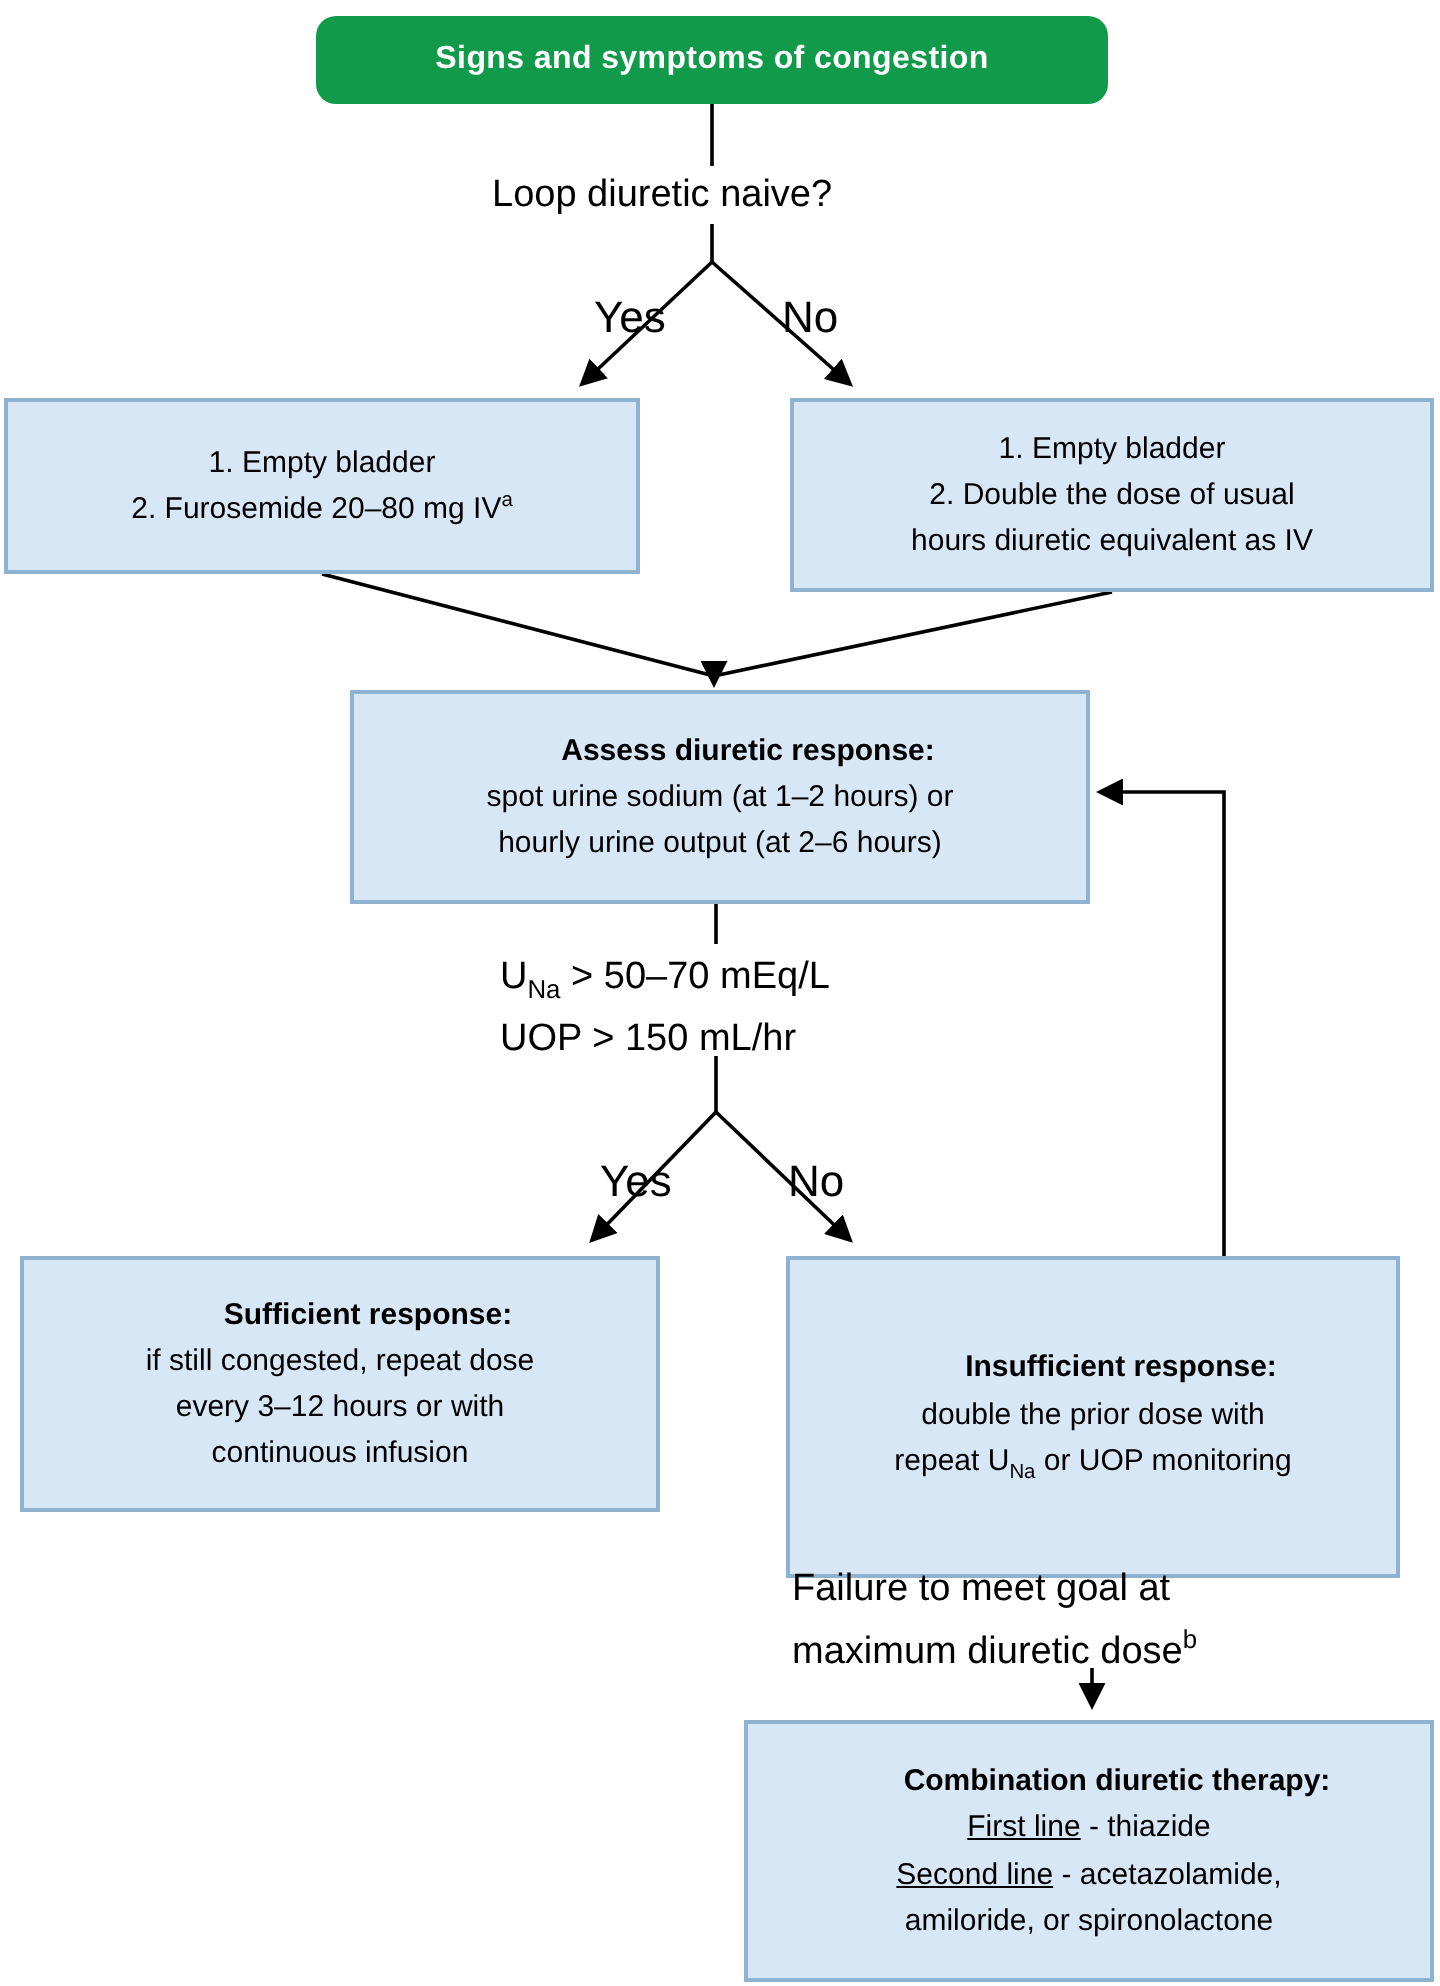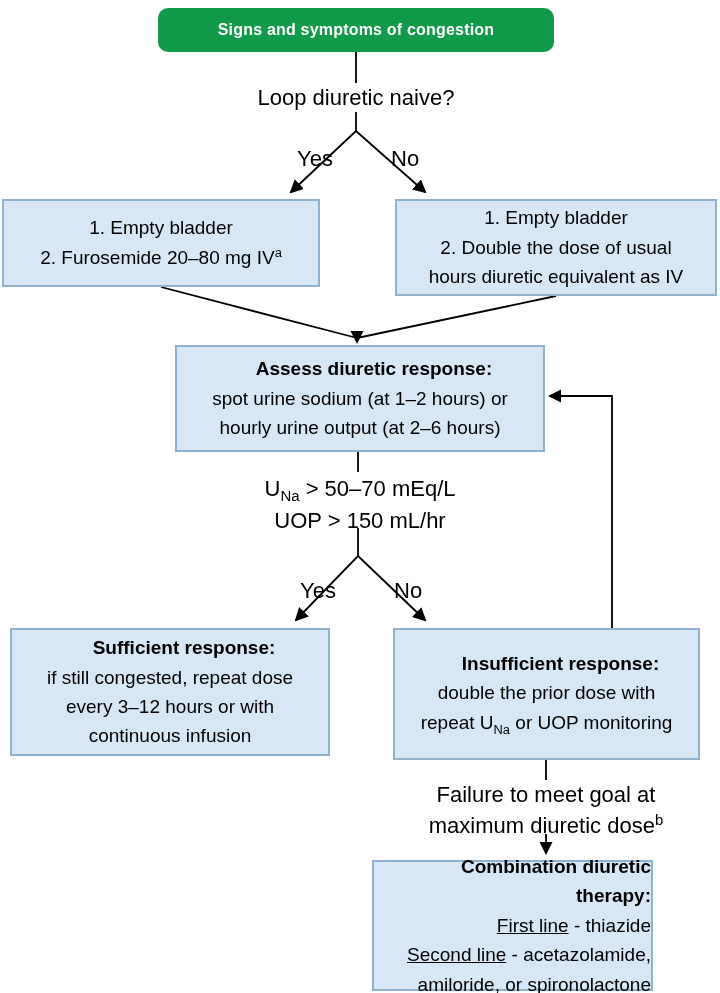--- a/index.html
+++ b/index.html
@@ -7,23 +7,23 @@
     --boxFill:#d8e7f5;
     --boxBorder:#8eb2cf;
     --line:#000000;
   }
   html,body{margin:0;padding:0;background:#ffffff;}
   body{font-family:"Liberation Sans", sans-serif;color:#000;}
   .canvas{position:relative;width:720px;height:993px;background:#fff;overflow:hidden;}
   .connectors{position:absolute;left:0;top:0;width:720px;height:993px;pointer-events:none;}
   .node{position:absolute;box-sizing:border-box;display:flex;flex-direction:column;justify-content:center;text-align:center;}
   .green-box{background:var(--green);color:#fff;border-radius:10px;font-size:16px;font-weight:bold;letter-spacing:.2px;}
-  .blue-box{background:var(--boxFill);border:2px solid var(--boxBorder);font-size:19px;line-height:1.55;}
+  .blue-box{background:var(--boxFill);border:2px solid var(--boxBorder);font-size:15px;line-height:1.55;}
   .blue-box .title{font-weight:bold;padding-left:28px;}
-  .flow-label{position:absolute;font-size:22px;text-align:center;line-height:25px;}
+  .flow-label{position:absolute;font-size:19px;text-align:left;line-height:25px;}
   .branch-label{position:absolute;font-size:22px;font-weight:normal;}
   sub{font-size:0.68em;}
   sup{font-size:0.68em;}
   .u{text-decoration:underline;}
 </style>
 </head>
 <body>
 
 <div class="canvas">
 
@@ -95,31 +95,31 @@
   <div class="branch-label" style="left:300px;top:578px;">Yes</div>
   <div class="branch-label" style="left:394px;top:578px;">No</div>
 
   <div class="node blue-box" style="left:10px;top:628px;width:320px;height:128px;">
     <div class="title"><span>Sufficient response:</span></div>
     <div><span>if still congested, repeat dose</span></div>
     <div><span>every 3–12 hours or with</span></div>
     <div><span>continuous infusion</span></div>
   </div>
 
-  <div class="node blue-box" style="left:393px;top:628px;width:307px;height:132px;">
+  <div class="node blue-box" style="left:393px;top:628px;width:307px;height:161px;">
     <div class="title"><span>Insufficient response:</span></div>
     <div><span>double the prior dose with</span></div>
     <div><span>repeat U</span><sub>Na</sub><span> or UOP monitoring</span></div>
   </div>
 
   <div class="flow-label" style="left:396px;top:782px;width:300px;">
     <div><span>Failure to meet goal at</span></div>
     <div><span>maximum diuretic dose</span><sup>b</sup></div>
   </div>
 
-  <div class="node blue-box" style="left:372px;top:860px;width:281px;height:131px;text-align:right;">
+  <div class="node blue-box" style="left:372px;top:860px;width:345px;height:131px;">
     <div class="title"><span>Combination diuretic therapy:</span></div>
     <div><span class="u">First line</span><span> - thiazide</span></div>
     <div><span class="u">Second line</span><span> - acetazolamide,</span></div>
     <div><span>amiloride, or spironolactone</span></div>
   </div>
 
 </div>
 
 </body></html>

